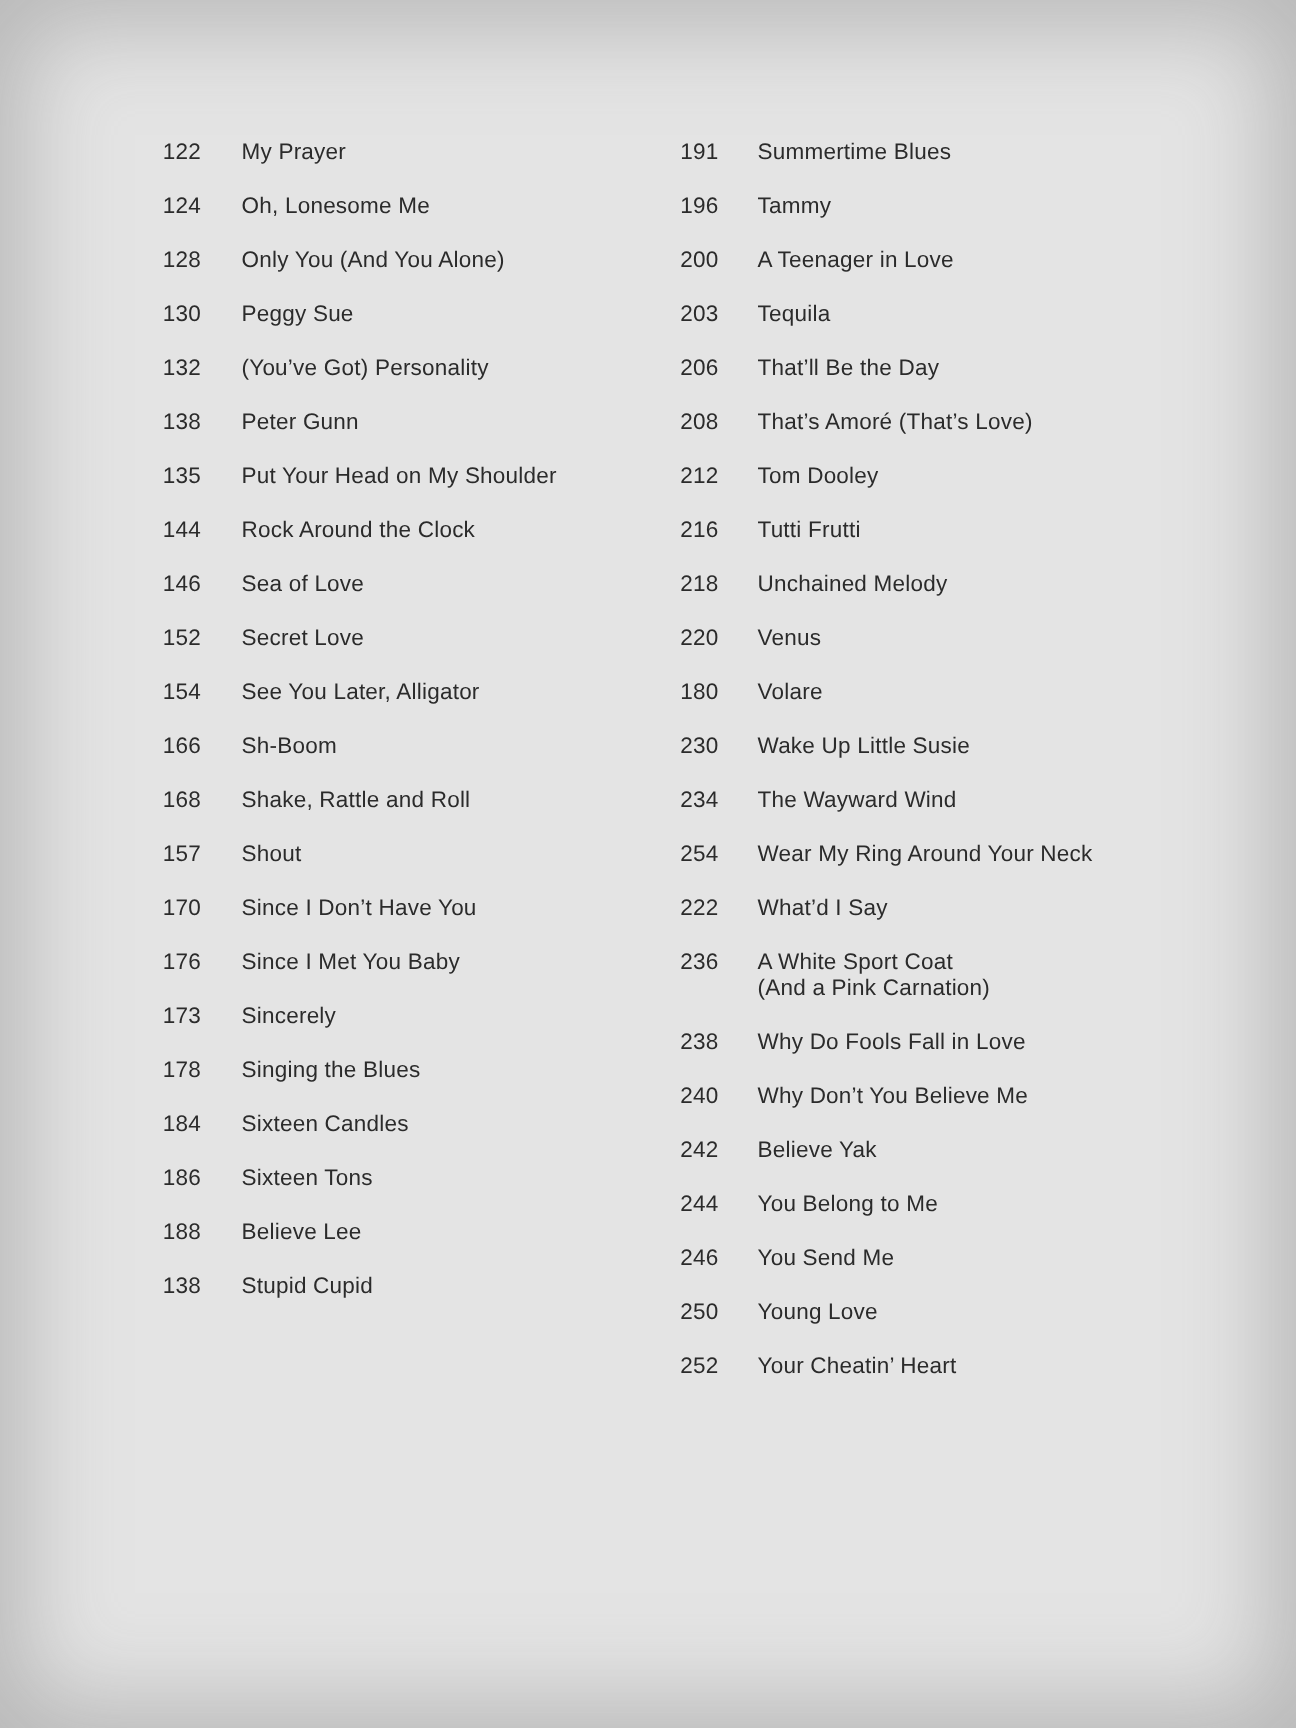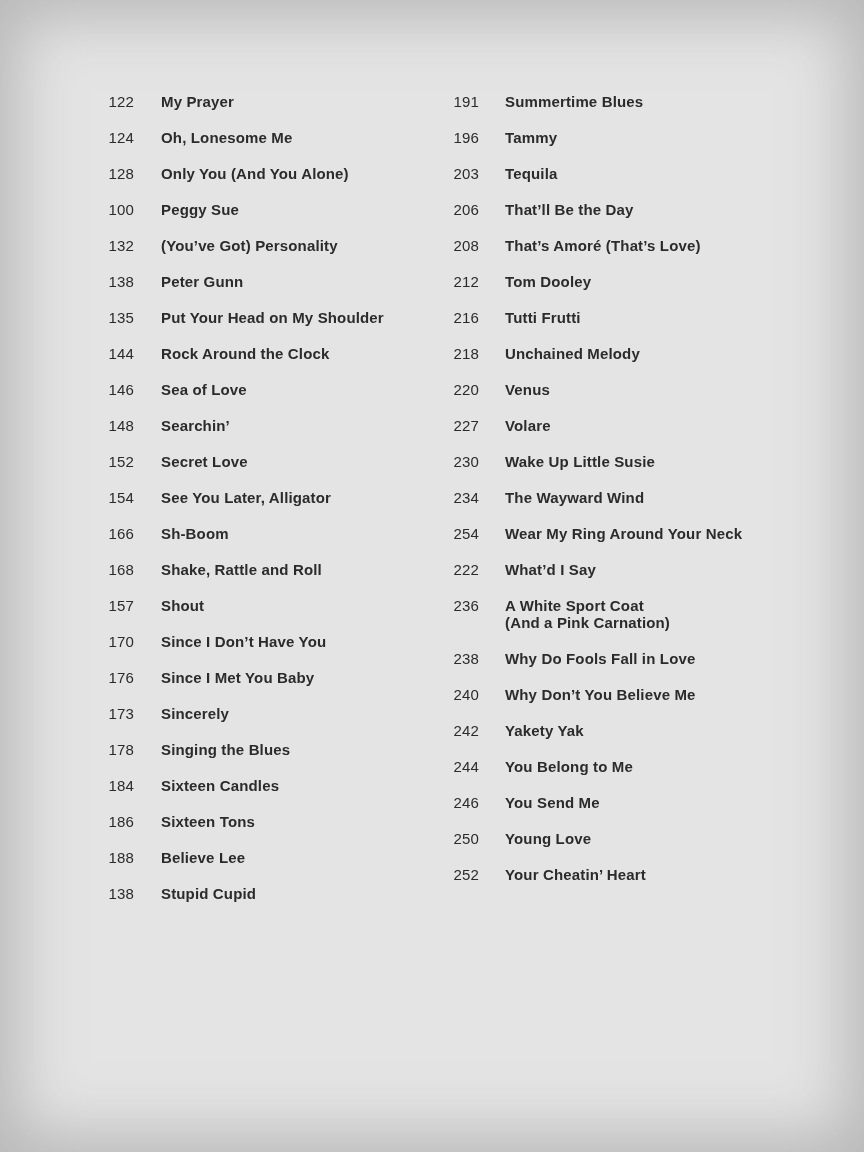--- a/index.html
+++ b/index.html
@@ -40,21 +40,20 @@
       text-align: right;
       flex: 0 0 34px;
     }
     .col-right .entry .num {
       width: 35px;
       flex: 0 0 35px;
     }
     .entry .title {
       margin-left: 27px;
       white-space: pre-line;
-      font-weight: bold;
     }
     .col-right .entry .title {
       margin-left: 26px;
     }
   </style>
 </head>
 <body>
 
 <div class="page">
   <div class="column col-left">
@@ -64,21 +63,21 @@
       </div>
     <div class="entry">
         <span class="num">124</span>
         <span class="title">Oh, Lonesome Me</span>
       </div>
     <div class="entry">
         <span class="num">128</span>
         <span class="title">Only You (And You Alone)</span>
       </div>
     <div class="entry">
-        <span class="num">100</span>
+        <span class="num">130</span>
         <span class="title">Peggy Sue</span>
       </div>
     <div class="entry">
         <span class="num">132</span>
         <span class="title">(You’ve Got) Personality</span>
       </div>
     <div class="entry">
         <span class="num">138</span>
         <span class="title">Peter Gunn</span>
       </div>
@@ -86,24 +85,20 @@
         <span class="num">135</span>
         <span class="title">Put Your Head on My Shoulder</span>
       </div>
     <div class="entry">
         <span class="num">144</span>
         <span class="title">Rock Around the Clock</span>
       </div>
     <div class="entry">
         <span class="num">146</span>
         <span class="title">Sea of Love</span>
-      </div>
-    <div class="entry">
-        <span class="num">148</span>
-        <span class="title">Searchin’</span>
       </div>
     <div class="entry">
         <span class="num">152</span>
         <span class="title">Secret Love</span>
       </div>
     <div class="entry">
         <span class="num">154</span>
         <span class="title">See You Later, Alligator</span>
       </div>
     <div class="entry">
@@ -155,20 +150,24 @@
   <div class="column col-right">
     <div class="entry">
         <span class="num">191</span>
         <span class="title">Summertime Blues</span>
       </div>
     <div class="entry">
         <span class="num">196</span>
         <span class="title">Tammy</span>
       </div>
     <div class="entry">
+        <span class="num">200</span>
+        <span class="title">A Teenager in Love</span>
+      </div>
+    <div class="entry">
         <span class="num">203</span>
         <span class="title">Tequila</span>
       </div>
     <div class="entry">
         <span class="num">206</span>
         <span class="title">That’ll Be the Day</span>
       </div>
     <div class="entry">
         <span class="num">208</span>
         <span class="title">That’s Amoré (That’s Love)</span>
@@ -183,21 +182,21 @@
       </div>
     <div class="entry">
         <span class="num">218</span>
         <span class="title">Unchained Melody</span>
       </div>
     <div class="entry">
         <span class="num">220</span>
         <span class="title">Venus</span>
       </div>
     <div class="entry">
-        <span class="num">227</span>
+        <span class="num">180</span>
         <span class="title">Volare</span>
       </div>
     <div class="entry">
         <span class="num">230</span>
         <span class="title">Wake Up Little Susie</span>
       </div>
     <div class="entry">
         <span class="num">234</span>
         <span class="title">The Wayward Wind</span>
       </div>
@@ -217,21 +216,21 @@
     <div class="entry">
         <span class="num">238</span>
         <span class="title">Why Do Fools Fall in Love</span>
       </div>
     <div class="entry">
         <span class="num">240</span>
         <span class="title">Why Don’t You Believe Me</span>
       </div>
     <div class="entry">
         <span class="num">242</span>
-        <span class="title">Yakety Yak</span>
+        <span class="title">Believe Yak</span>
       </div>
     <div class="entry">
         <span class="num">244</span>
         <span class="title">You Belong to Me</span>
       </div>
     <div class="entry">
         <span class="num">246</span>
         <span class="title">You Send Me</span>
       </div>
     <div class="entry">

